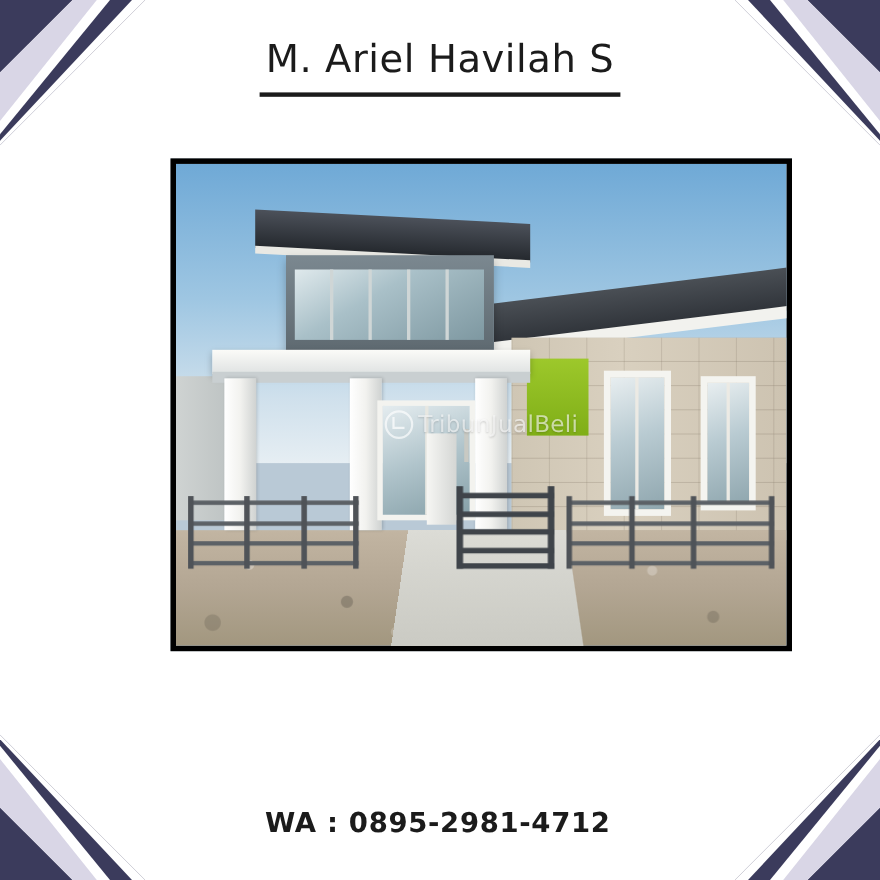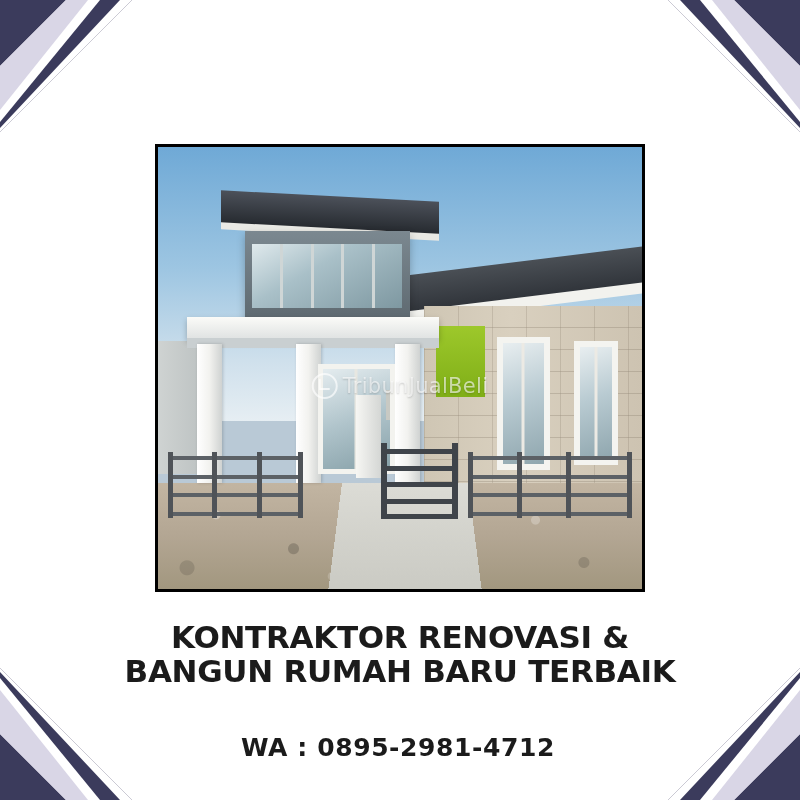--- a/index.html
+++ b/index.html
@@ -51,25 +51,25 @@
     padding: 0 6px 10px 6px;
     border-bottom: 4px solid #1b1b1b;
     white-space: nowrap;
   }
 
   
   .photo-frame {
     position: absolute;
     left: 155px;
     top: 144px;
-    width: 490px;
+    width: 565px;
     height: 448px;
     overflow: hidden;
     background: #b9c9d6;
-    border: 3px solid #000000;
+    border: 5px solid #000000;
     box-sizing: border-box;
   }
   .photo {
     position: absolute;
     inset: 0;
   }
 
   
   .sky {
     position: absolute;
@@ -444,20 +444,23 @@
   <div class="corner br">
     <svg width="132" height="132" viewBox="0 0 132 132">
       <polygon points="0,0 66,0 0,66" fill="#3b3b5c"></polygon>
       <polygon points="66,0 132,0 0,132 0,66" fill="#d9d6e6"></polygon>
       <polygon points="88,0 132,0 0,132 0,110" fill="#ffffff"></polygon>
       <polygon points="100,0 132,0 0,132 0,122" fill="#3b3b5c"></polygon>
       <polygon points="120,0 132,0 0,132 0,128" fill="#ffffff"></polygon>
     </svg>
   </div>
 
+  <div class="header">
+    <span class="header-title">M. Ariel Havilah S</span>
+  </div>
 
   <div class="photo-frame">
     <div class="photo">
       <div class="sky"></div>
 
       <div class="right-roof"></div>
       <div class="right-eave"></div>
       <div class="right-wing">
         <div class="stone-tex"></div>
       </div>
@@ -530,20 +533,16 @@
         <span class="gpost" style="right:0"></span>
       </div>
 
       <div class="watermark">
         <span class="wm-mark"></span>
         <span>TribunJualBeli</span>
       </div>
     </div>
   </div>
 
-  <div class="headline">
-    <div>KONTRAKTOR RENOVASI &amp;</div>
-    <div>BANGUN RUMAH BARU TERBAIK</div>
-  </div>
 
   <div class="phone">WA : 0895-2981-4712</div>
 
 </div>
 
 </body></html>

